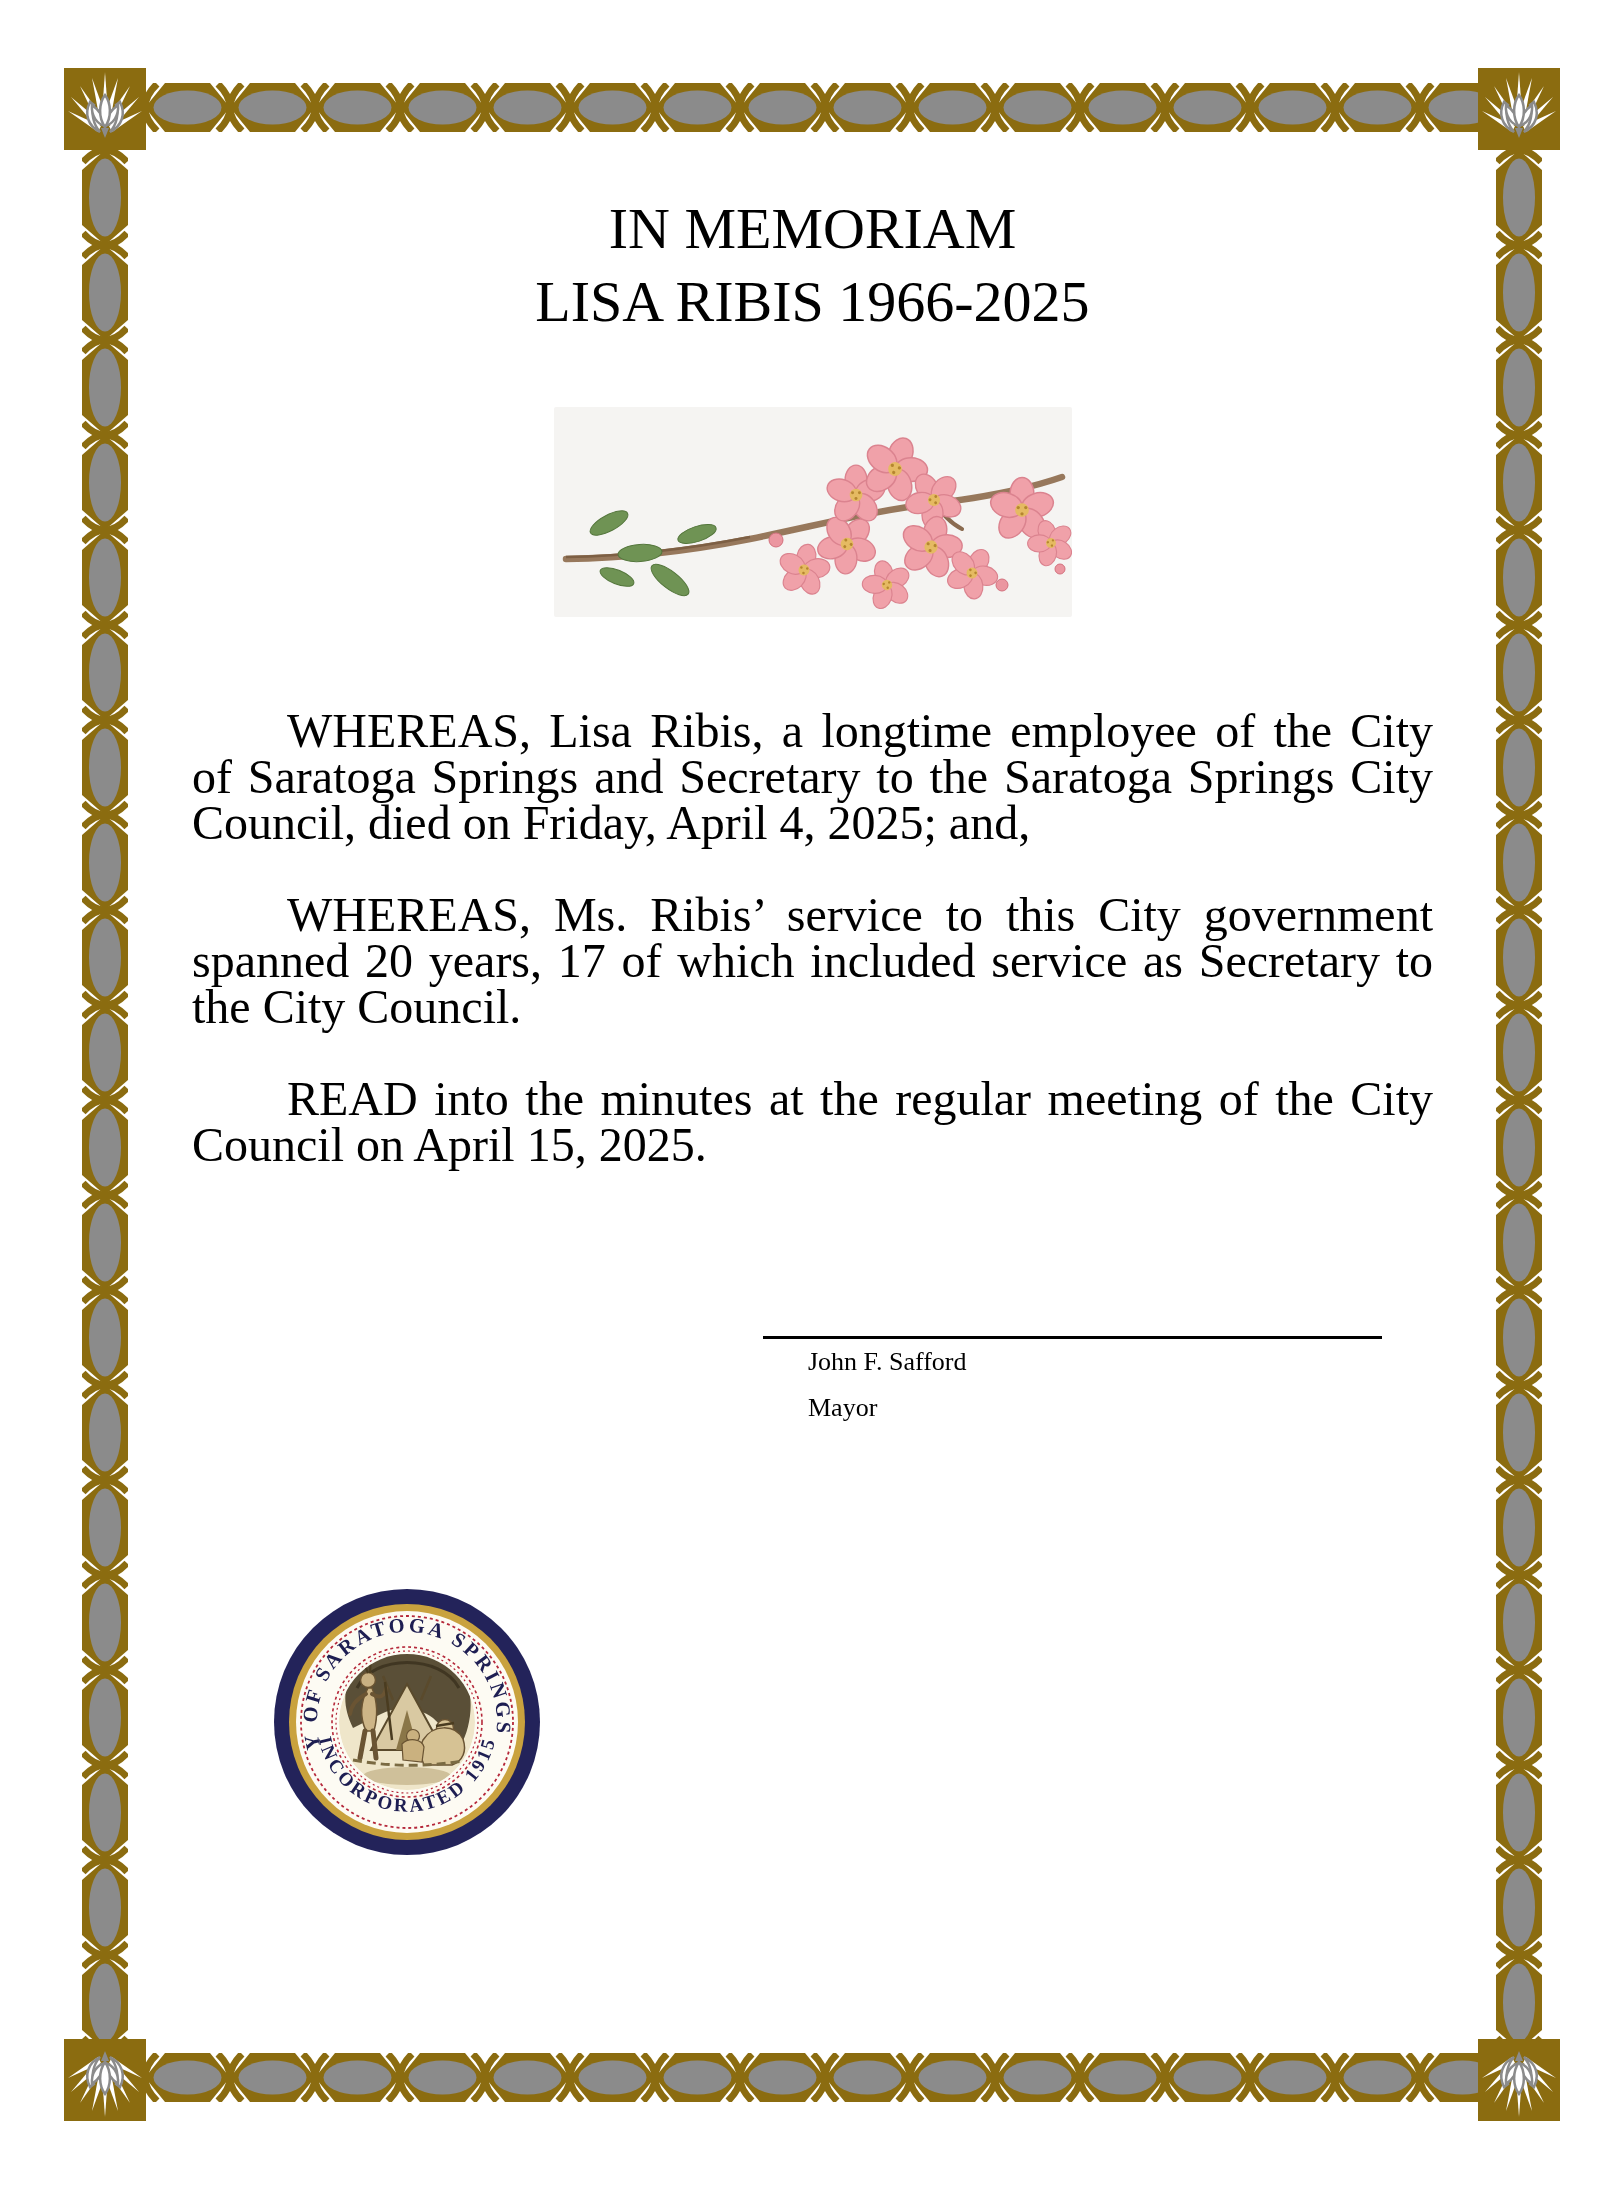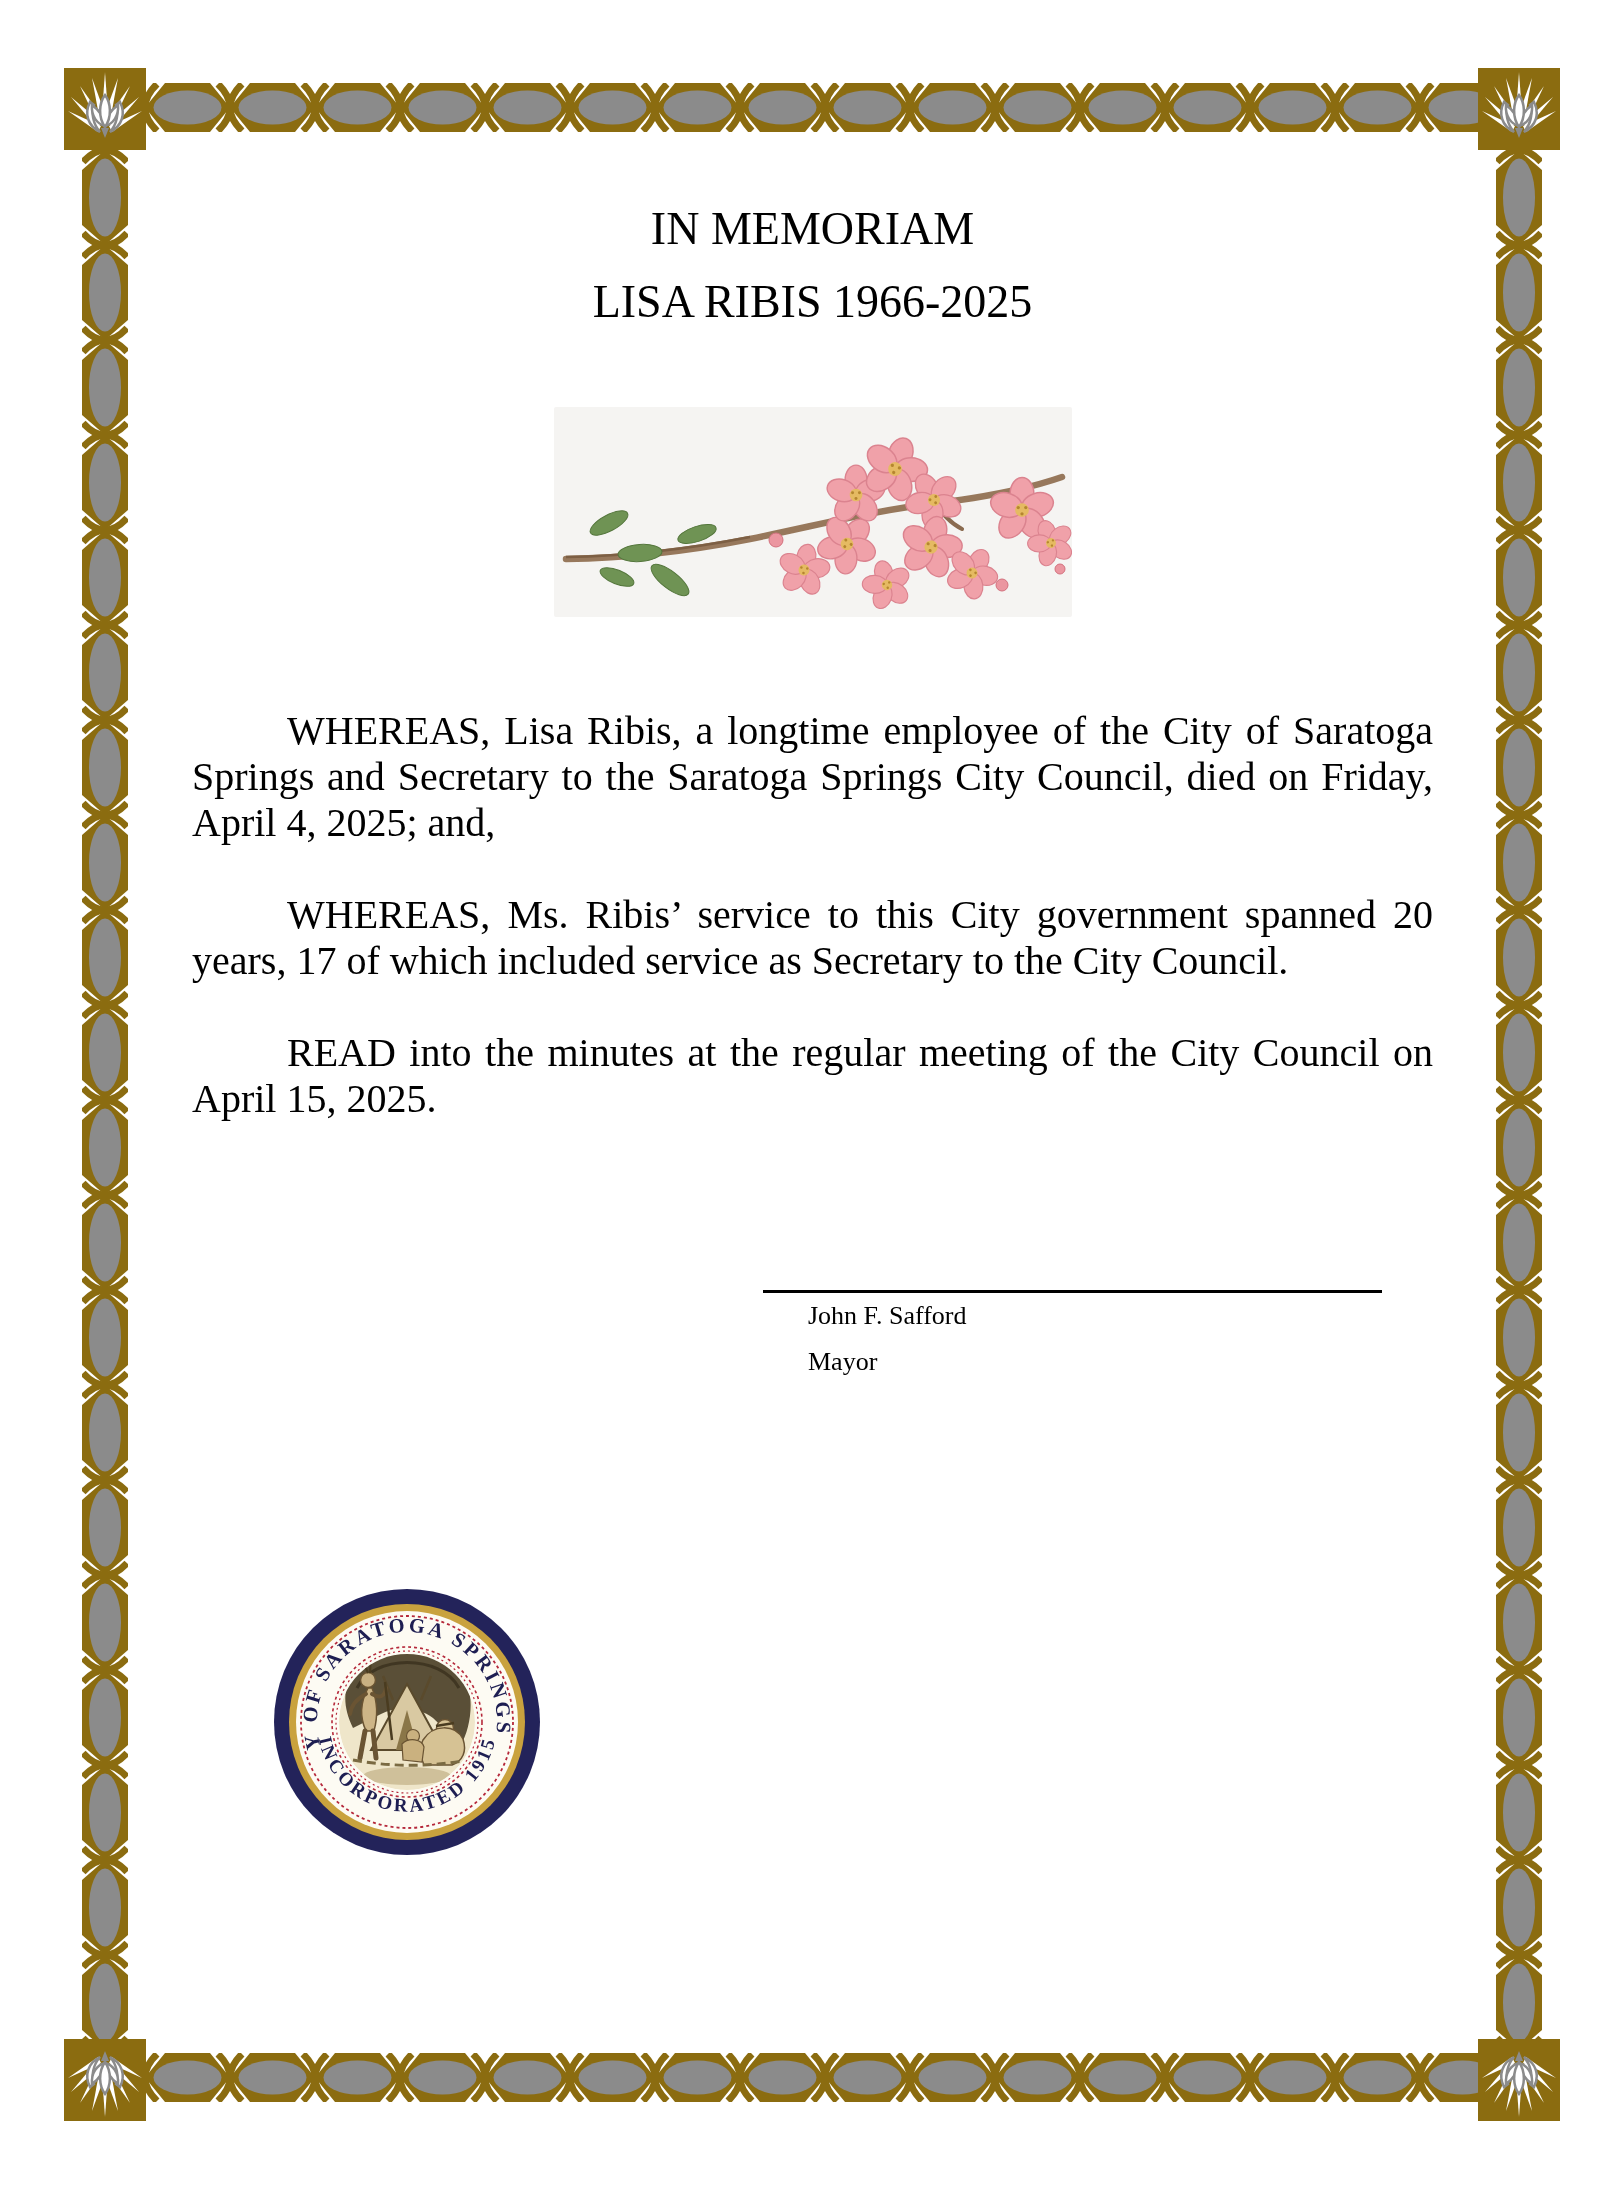--- a/index.html
+++ b/index.html
@@ -13,25 +13,25 @@
   .band-bottom{left:145px;top:2053px;width:1333px;height:49px;}
   .band-left{left:82px;top:150px;width:46px;height:1889px;}
   .band-right{left:1496px;top:150px;width:46px;height:1889px;}
   .corner{position:absolute;width:82px;height:82px;}
   .c-tl{left:64px;top:68px;}
   .c-tr{left:1478px;top:68px;}
   .c-bl{left:64px;top:2039px;transform:scaleY(-1);}
   .c-br{left:1478px;top:2039px;transform:scaleY(-1);}
   
   .content{position:absolute;left:192px;top:0;width:1241px;}
-  .title,.subtitle{margin:0;text-align:center;font-weight:400;font-size:46px;line-height:52px;}
+  .title,.subtitle{margin:0;text-align:center;font-weight:400;font-size:58px;line-height:52px;}
   .title{margin-top:203px;}
   .subtitle{margin-top:21px;}
   .flower{display:block;margin:79px auto 91px auto;}
-  .para{margin:16px 0 46px 0;font-size:40px;line-height:46px;text-align:justify;text-indent:95px;}
+  .para{margin:16px 0 46px 0;font-size:48px;line-height:46px;text-align:justify;text-indent:95px;}
   .sig-line{margin-top:168px;margin-left:571px;width:619px;height:0;border-top:3px solid #000;}
   .sig-name,.sig-role{margin:0 0 0 616px;font-size:26px;line-height:46px;}
   .seal{position:absolute;left:273px;top:1588px;width:268px;height:268px;}
   .seal-text{font-family:"Liberation Serif","DejaVu Serif",serif;font-weight:bold;letter-spacing:3px;}
 </style>
 </head>
 <body>
 
 <div class="page">
 

